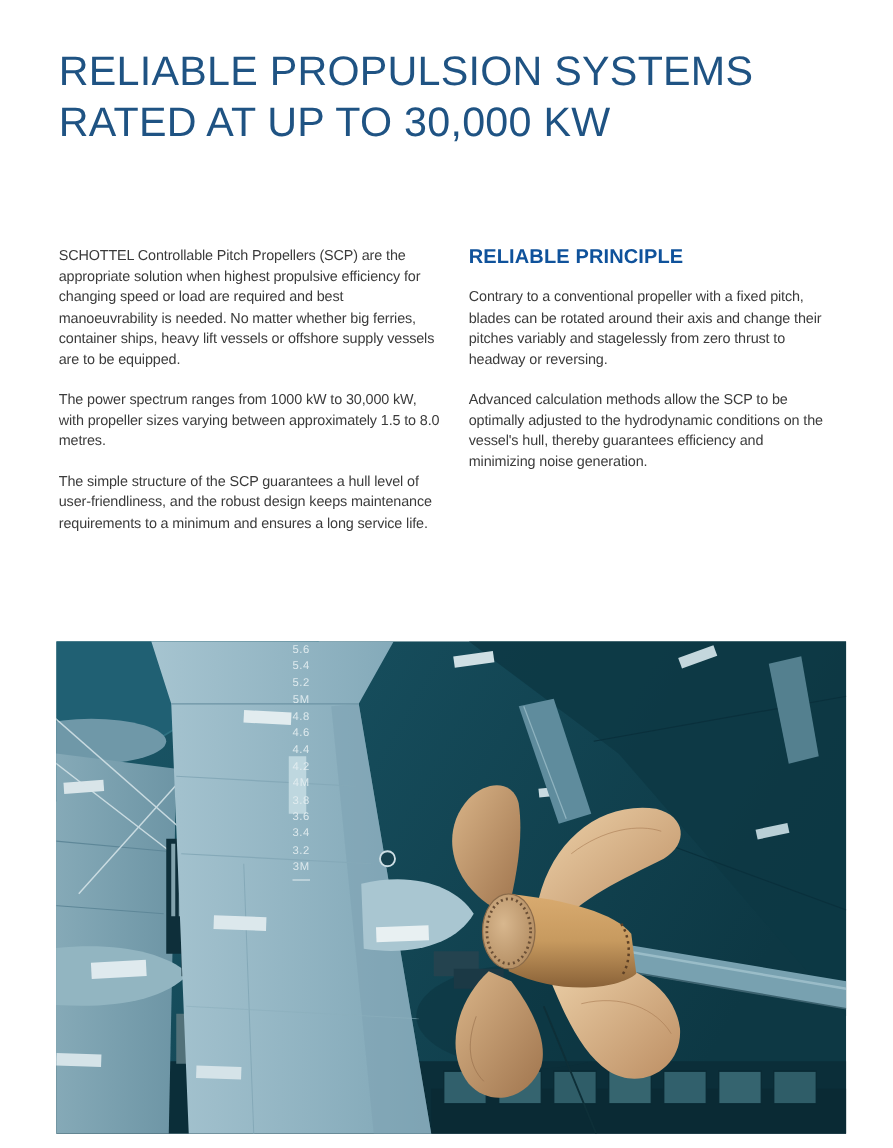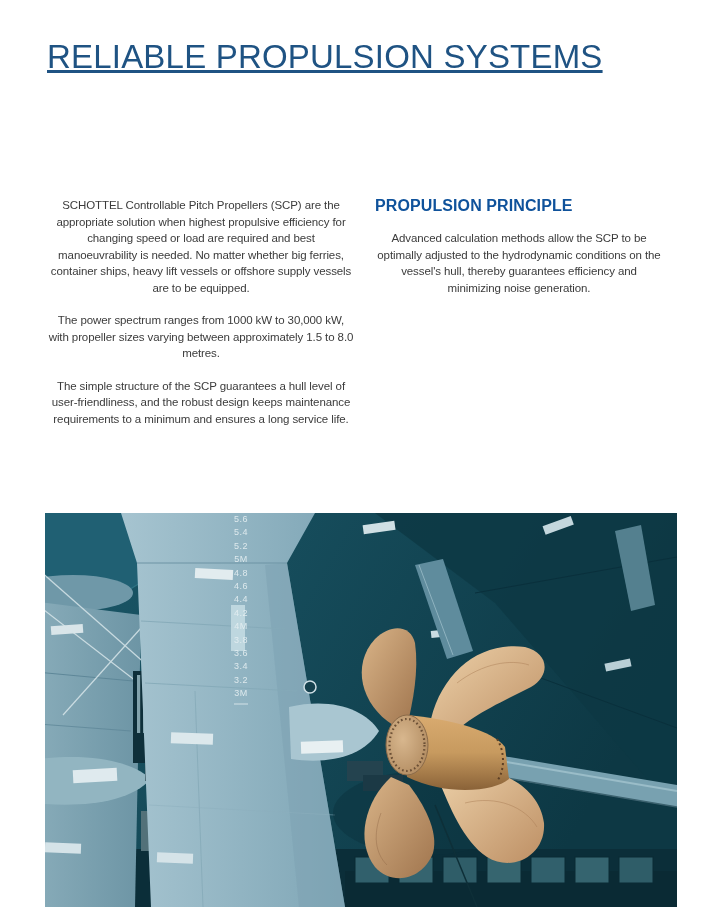--- a/index.html
+++ b/index.html
@@ -8,63 +8,65 @@
     background:#ffffff;
     font-family:"Liberation Sans", sans-serif;
   }
   .page { position:absolute; inset:0; }
 
   .title {
     position:absolute; left:47px; top:36px; margin:0;
     color:#1f5383; font-weight:400; font-stretch:condensed;
     font-size:33px; line-height:41px; letter-spacing:0.2px;
   }
-  .title .tline { display:block; white-space:nowrap;text-decoration:underline; }
+  .title .tline { display:block; white-space:nowrap; }
 
   .columns {
     position:absolute; left:47px; top:197px; width:616px;
     display:flex; gap:20px;
   }
   .col-left  { width:308px; }
   .col-right { width:288px; }
 
   .columns p {
     margin:0 0 16px 0;
     font-size:11.5px; line-height:16.5px; letter-spacing:-0.1px;
-    color:#3b3b3b; text-align:center;
+    color:#3b3b3b; text-align:left;
   }
   .section-heading {
     margin:0 0 15px 0;
     color:#0f529b; font-size:16px; font-weight:bold; letter-spacing:0.1px;
   }
 
   .photo { position:absolute; left:45px; top:513px; width:632px; height:394px; display:block; }
   .draft-mark {
     font-family:"Liberation Sans", sans-serif;
     font-size:9px; fill:#e4eef1; opacity:0.92; text-anchor:middle;
     letter-spacing:0.5px;
   }
 </style>
 </head>
 <body>
 
 <div class="page">
 
   <h1 class="title">
     <span class="tline">RELIABLE PROPULSION SYSTEMS</span>
+    <span class="tline">RATED AT UP TO 30,000 KW</span>
   </h1>
 
   <div class="columns">
     <div class="col-left">
       <p>SCHOTTEL Controllable Pitch Propellers (SCP) are the appropriate solution when highest propulsive efficiency for changing speed or load are required and best manoeuvrability is needed. No matter whether big ferries, container ships, heavy lift vessels or offshore supply vessels are to be equipped.</p>
       <p>The power spectrum ranges from 1000 kW to 30,000 kW, with propeller sizes varying between approximately 1.5 to 8.0 metres.</p>
       <p>The simple structure of the SCP guarantees a hull level of user-friendliness, and the robust design keeps maintenance requirements to a minimum and ensures a long service life.</p>
     </div>
     <div class="col-right">
-      <h2 class="section-heading">PROPULSION PRINCIPLE</h2>
+      <h2 class="section-heading">RELIABLE PRINCIPLE</h2>
+      <p>Contrary to a conventional propeller with a fixed pitch, blades can be rotated around their axis and change their pitches variably and stagelessly from zero thrust to headway or reversing.</p>
       <p>Advanced calculation methods allow the SCP to be optimally adjusted to the hydrodynamic conditions on the vessel's hull, thereby guarantees efficiency and minimizing noise generation.</p>
     </div>
   </div>
 
   <svg class="photo" viewBox="0 0 632 394" preserveAspectRatio="none" aria-hidden="true">
     <defs>
       <linearGradient id="hullGrad" x1="0" y1="0" x2="1" y2="0.35">
         <stop offset="0" stop-color="#1b5869"></stop>
           <stop offset="1" stop-color="#0d3844"></stop>
       </linearGradient>

